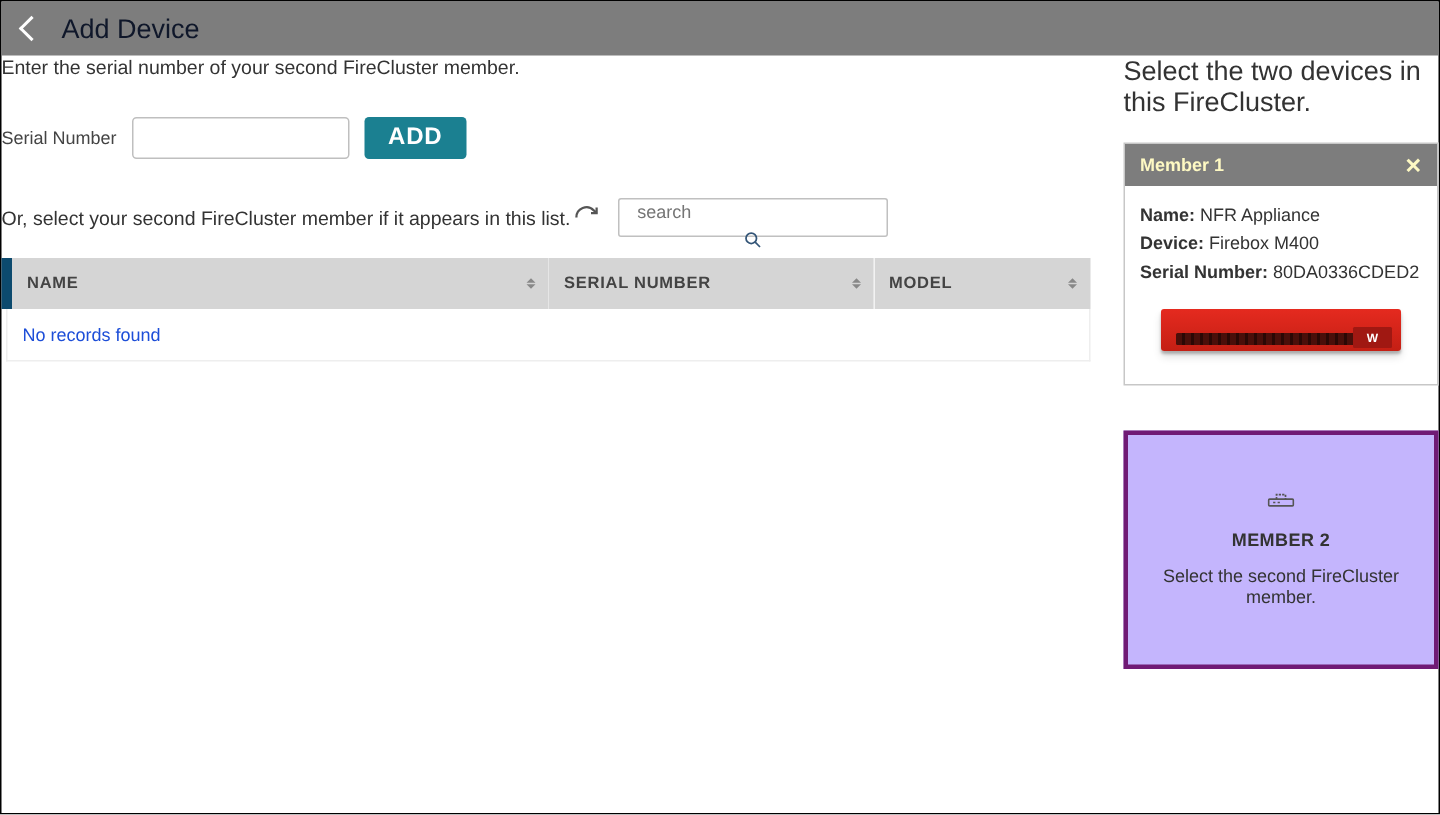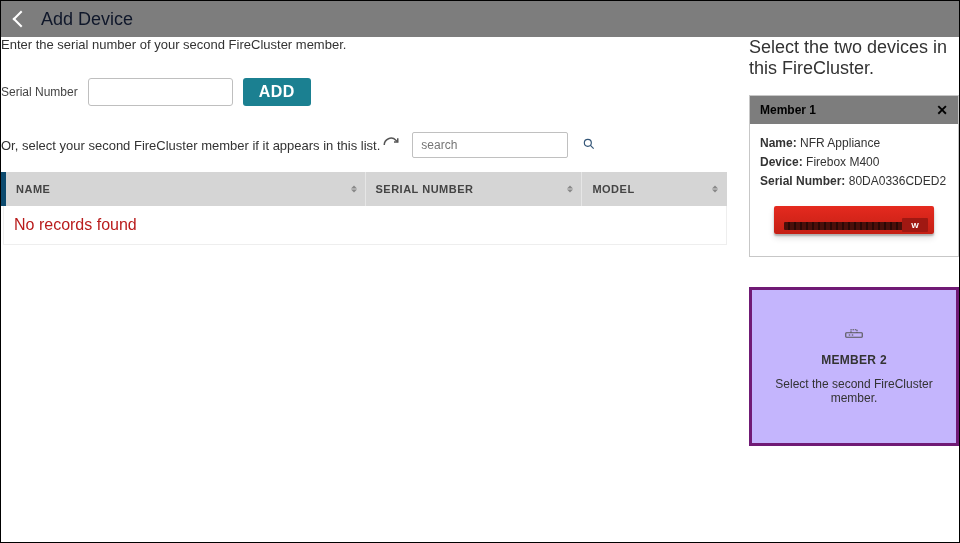--- a/index.html
+++ b/index.html
@@ -13,37 +13,37 @@
   .right { width: 210px; flex-shrink: 0; }
   .instr { margin-bottom: 26px; }
   .sn-row { display: flex; align-items: center; gap: 10px; margin-bottom: 26px; }
   .sn-label { font-size: 12px; color: #444; }
   .sn-input { width: 145px; height: 28px; border: 1px solid #bfbfbf; border-radius: 3px; padding: 2px 6px; font-size: 13px; }
   .add-btn { background: #1b8091; color: #fff; border: none; border-radius: 3px; height: 28px; padding: 0 16px; font-weight: 700; font-size: 16px; letter-spacing: .5px; cursor: pointer; }
   .or-row { display: flex; align-items: center; justify-content: flex-start; margin-bottom: 14px; }
   .or-text { font-size: 13px; }
   .search-wrap { display: flex; align-items: center; gap: 10px; }
   .refresh { width: 22px; height: 22px; display: flex; align-items: center; justify-content: center; cursor: pointer; }
-  .search-box { width: 156px; height: 26px; border: 1px solid #c0c0c0; border-radius: 2px; display: flex; align-items: center; padding: 0 6px; gap: 4px; }
+  .search-box { width: 180px; height: 26px; border: 1px solid #c0c0c0; border-radius: 2px; display: flex; align-items: center; padding: 0 6px; gap: 4px; flex-direction: column; }
   .search-box input { flex: 1; border: none; outline: none; font-size: 12px; background: transparent; }
   .table { width: 100%; border-collapse: collapse; }
   .table th { background: #d5d5d5; text-align: left; font-size: 11px; font-weight: 700; letter-spacing: .5px; color: #444; height: 34px; padding: 0 10px; border-right: 1px solid #e6e6e6; position: relative; }
-  .table th:first-child { border-left: 5px solid #0c4a6e; }
+  .table th:first-child { border-left: 7px solid #0c4a6e; }
   .table th:last-child { border-right: 1px solid #d5d5d5; }
   .table th .sorter { position: absolute; right: 8px; top: 50%; transform: translateY(-50%); display: flex; flex-direction: column; gap: 1px; }
   .sorter .up, .sorter .down { width: 0; height: 0; border-left: 3px solid transparent; border-right: 3px solid transparent; }
   .sorter .up { border-bottom: 3px solid #888; }
   .sorter .down { border-top: 3px solid #888; }
-  .table td.empty { border: 1px solid #eee; padding: 10px; font-size: 16px; color: #b91c1c; border-top: none;}
+  .table td.empty { border: 1px solid #eee; padding: 10px; font-size: 12px; color: #1d4ed8; border-top: none;}
   .th-name { width: 50%; }
   .th-sn { width: 30%; }
   .th-model { width: 20%; }
   .right-instr { font-size: 18px; margin-bottom: 16px; }
   .member-card { border: 1px solid #c7c7c7; margin-bottom: 30px; background: #fff; }
-  .member-head { background: #7d7d7d; color: #000000; height: 28px; display: flex; align-items: center; justify-content: space-between; padding: 0 10px; font-weight: 700; font-size: 12px; }
+  .member-head { background: #7d7d7d; color: #fef9c3; height: 28px; display: flex; align-items: center; justify-content: space-between; padding: 0 10px; font-weight: 700; font-size: 12px; }
   .member-head .close { cursor: pointer; font-size: 14px; line-height: 1; }
   .member-body { padding: 12px 10px 18px 10px; font-size: 12px; }
   .member-body .row { margin-bottom: 5px; }
   .member-body .lbl { font-weight: 700; }
   .device-img { margin-top: 14px; height: 36px; display: flex; flex-direction: column; align-items: center; justify-content: center; }
   .rack { width: 160px; height: 28px; background: linear-gradient(#e52a1f,#c41f14); border-radius: 2px; position: relative; box-shadow: 0 2px 2px rgba(0,0,0,.25), 0 4px 6px rgba(0,0,0,.12); }
   .rack:before { content:""; position:absolute; left:10px; right:10px; bottom:4px; height:8px; background: repeating-linear-gradient(90deg,#4a0f0a 0 4px,#2b0805 4px 6px); border-radius:1px; }
   .rack .slot { position:absolute; right:6px; bottom:2px; width:26px; height:14px; background:#a01812; border-radius:1px; display:flex; align-items:center; justify-content:center; color:#fff; font-size:8px; font-weight:700;}
   .member2-card { border: 3px solid #701a75; padding: 38px 12px; text-align: center; background: #c4b5fd; }
   .member2-card .dev-icon { margin-bottom: 8px; }

